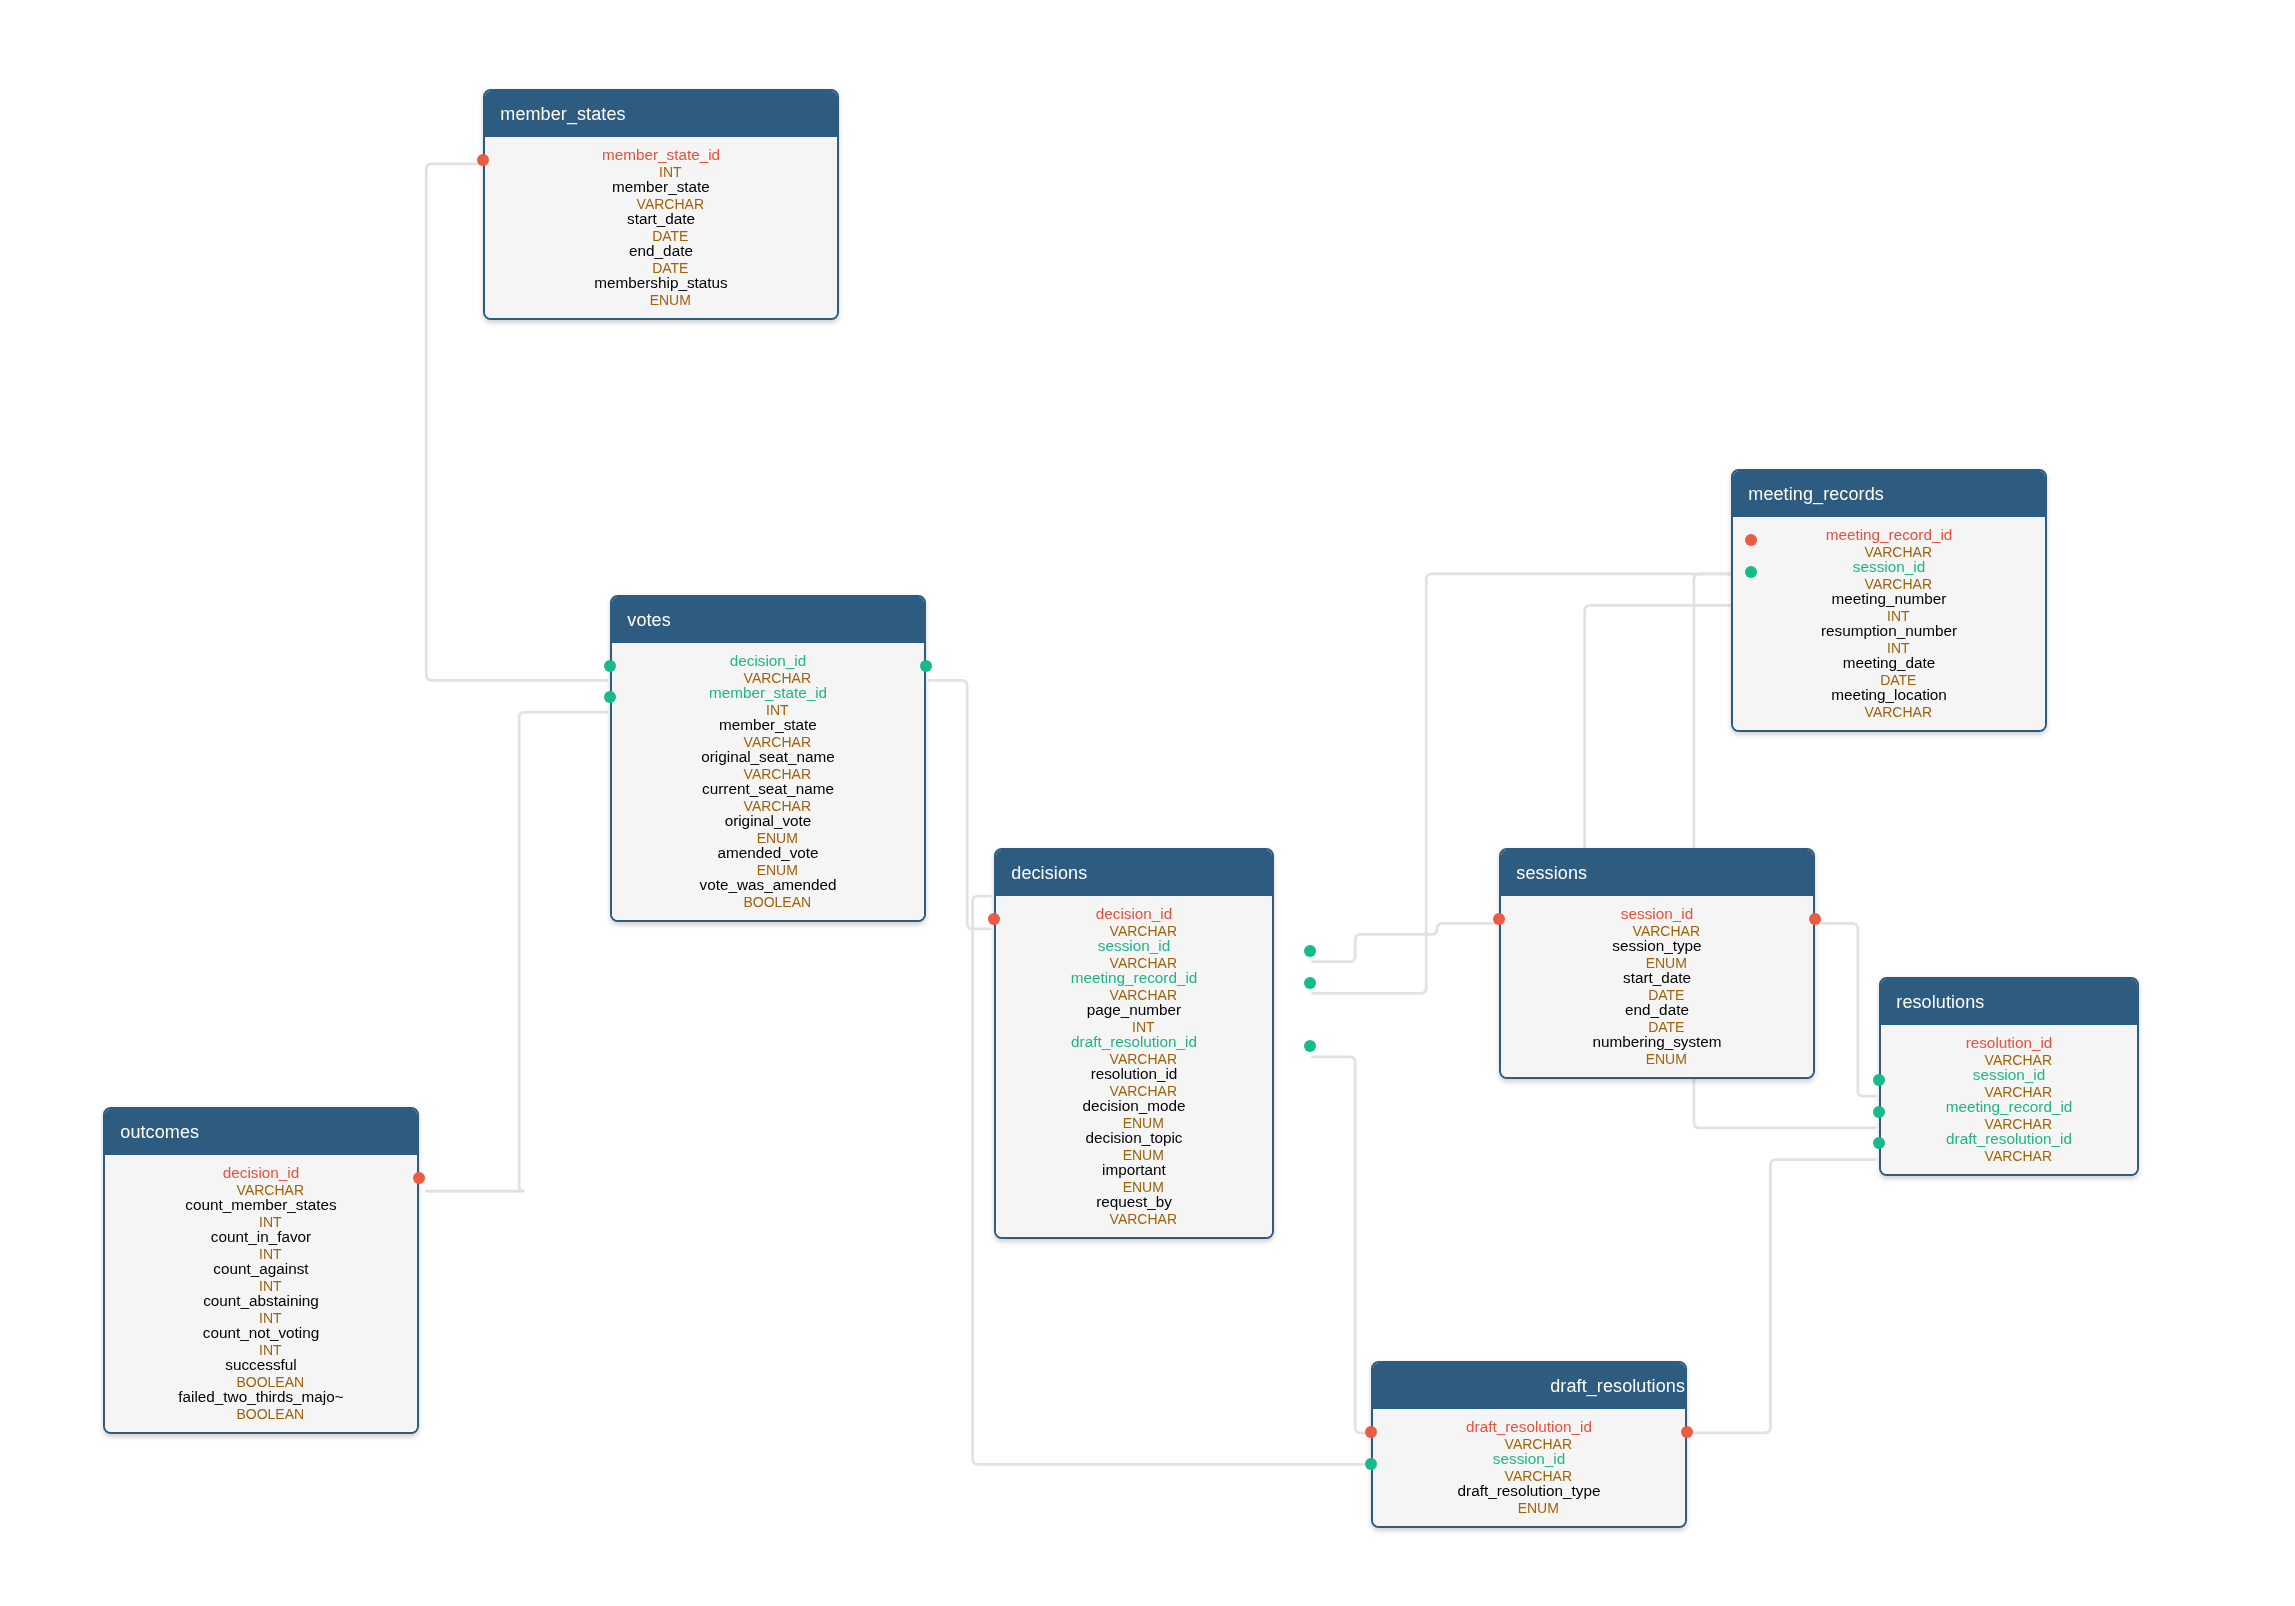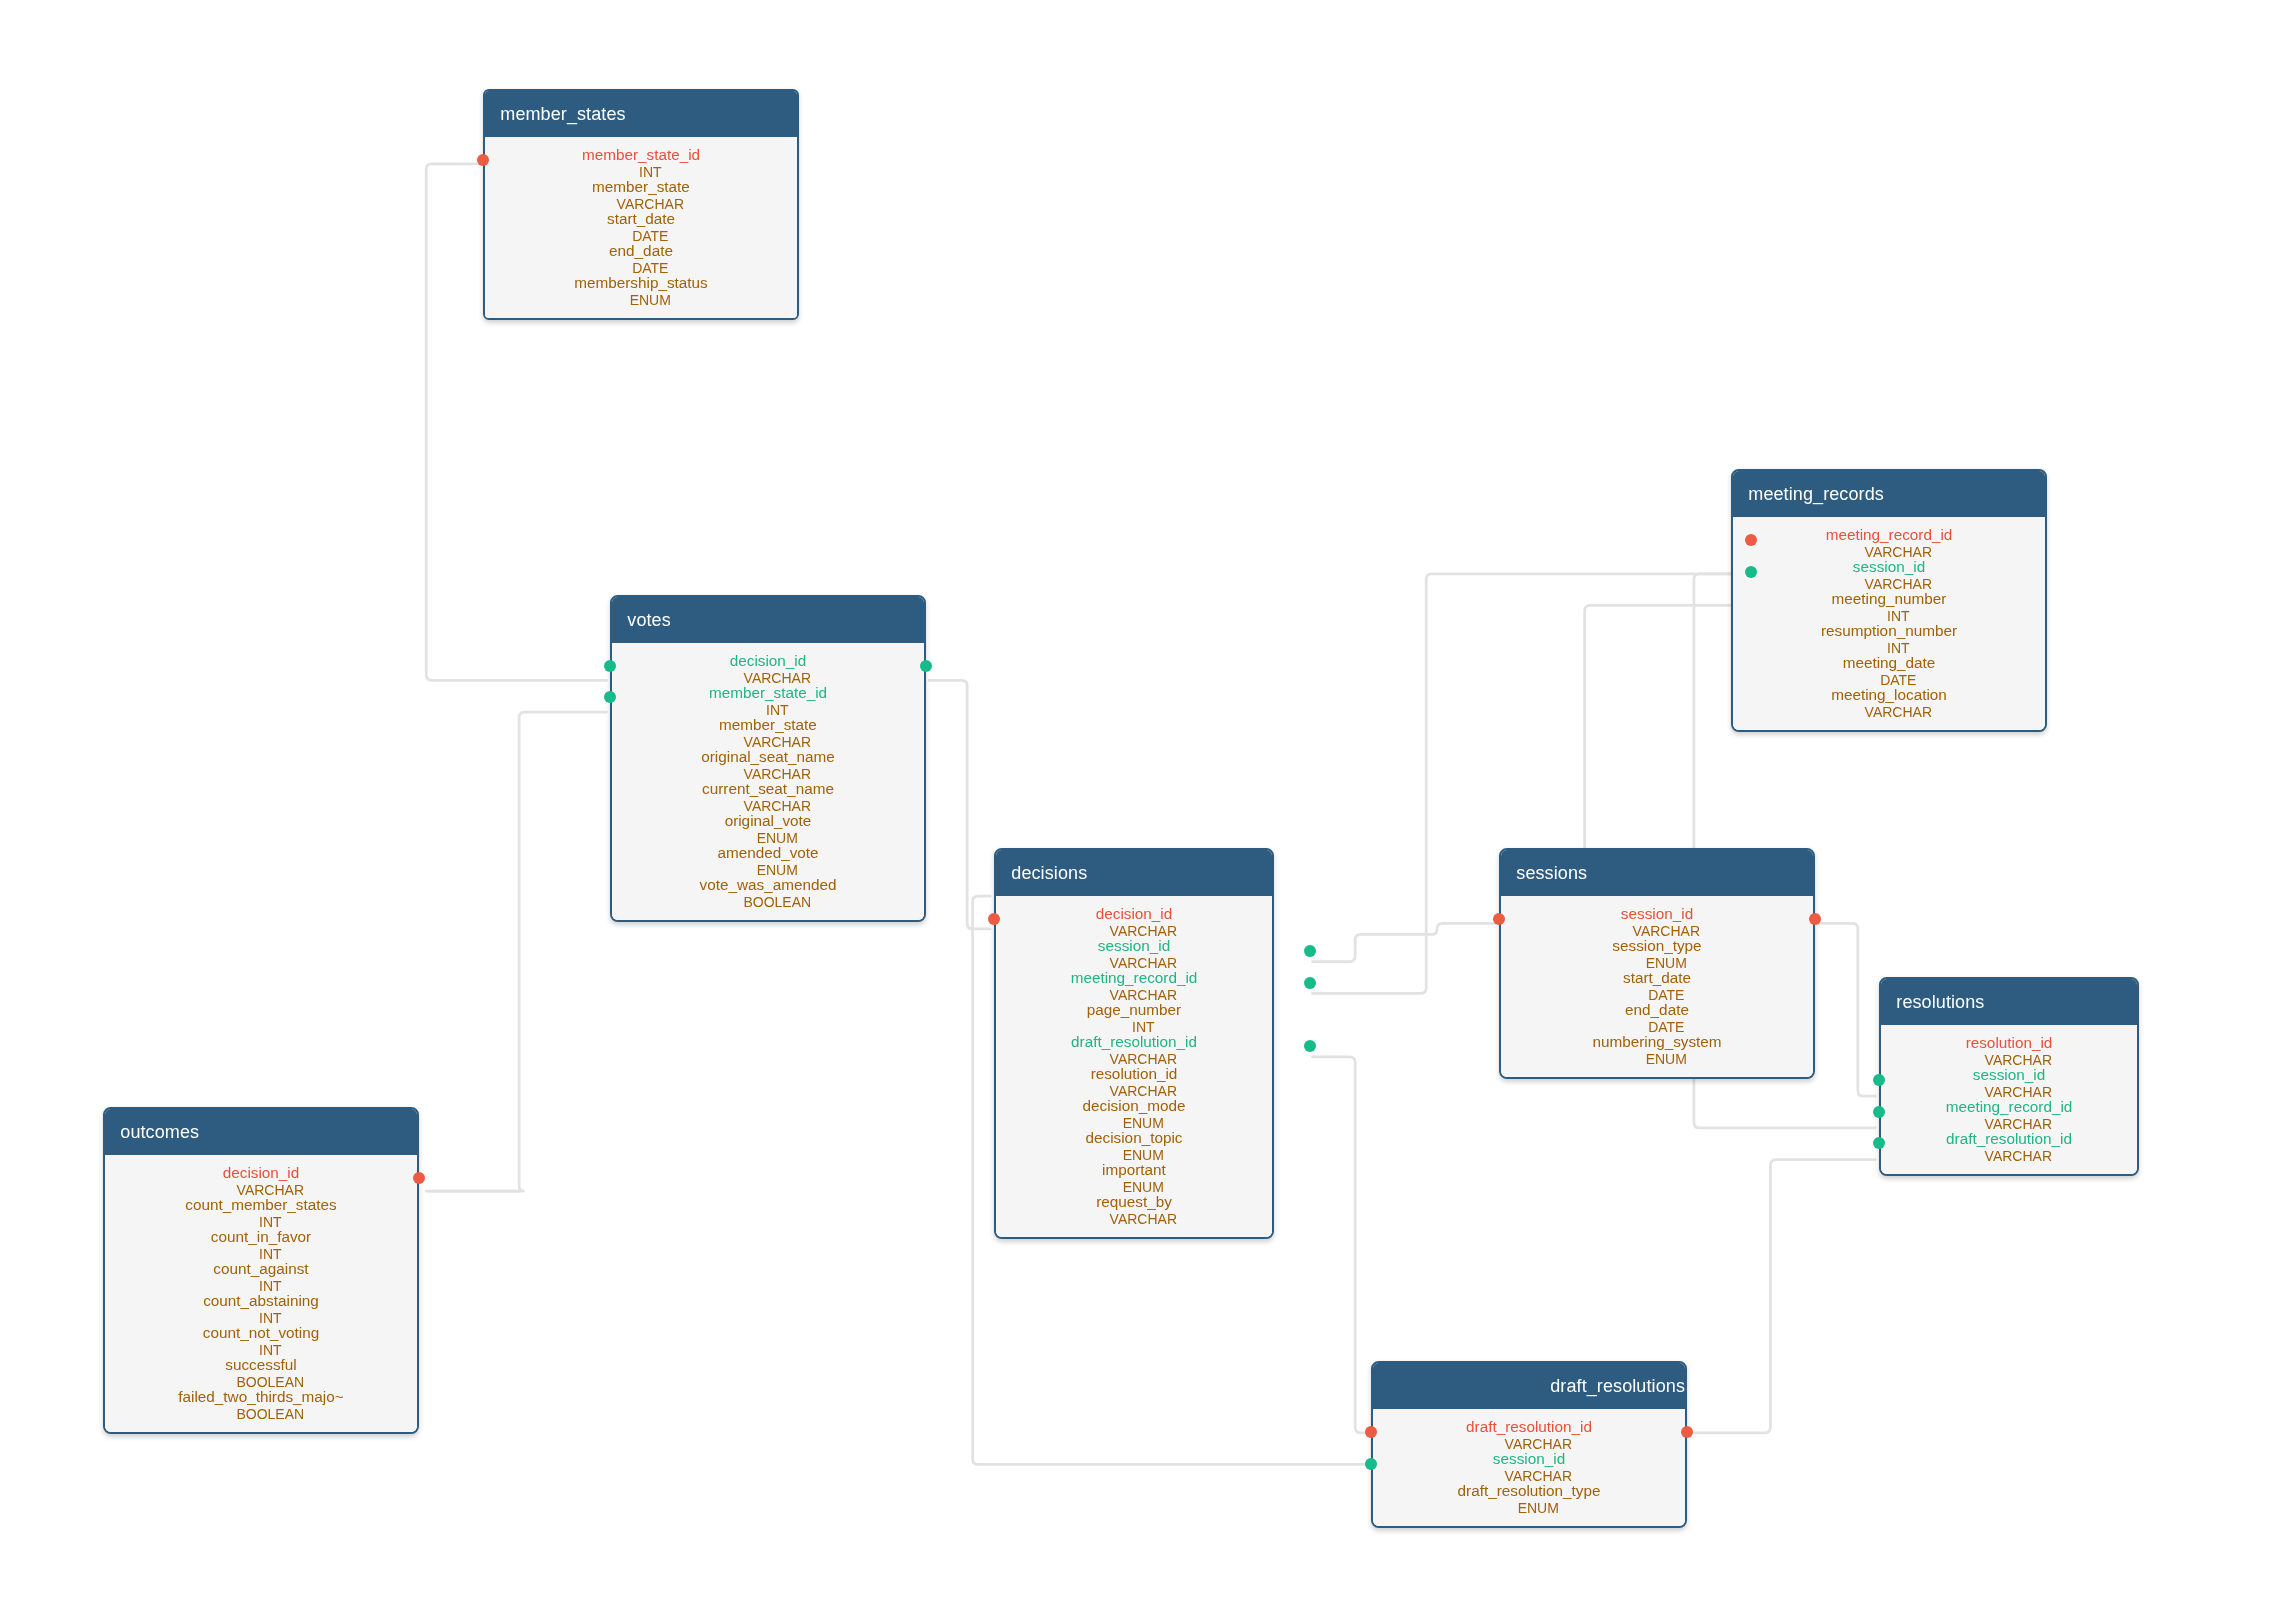--- a/index.html
+++ b/index.html
@@ -31,21 +31,21 @@
   .tbody{padding:8.7px 0 12px 0;background:#f5f5f5;}
   .row{
     display:flex;
     align-items:center;
     justify-content:space-between;
     height:32px;
     padding:0 15.3px;
     box-sizing:border-box;
     flex-direction:column;
   }
-  .fname{font-size:15.3px;color:#a16207;white-space:nowrap;}
+  .fname{font-size:15.3px;color:#000000;white-space:nowrap;}
   .fname.pk{color:#e8503a;}
   .fname.fk{color:#1fb584;}
   .ftype{font-size:14px;color:#a16207;white-space:nowrap;padding-left:18.6px;}
   .dot{
     position:absolute;
     width:12px;height:12px;
     border-radius:50%;
     transform:translate(-50%,-50%);
   }
   .dot.red{background:#ec5b42;}
@@ -62,21 +62,21 @@
       <path d="M 786 2180 L 950 2180" fill="none" stroke="#e2e2e2" stroke-width="5" stroke-linecap="round"></path>
       <path d="M 2402 1760 L 2470 1760 Q 2480 1760 2480 1750 L 2480 1720 Q 2480 1710 2490 1710 L 2620 1710 Q 2630 1710 2630 1700 L 2630 1700 Q 2630 1690 2640 1690 L 2736 1690" fill="none" stroke="#e2e2e2" stroke-width="5" stroke-linecap="round"></path>
       <path d="M 2402 1818 L 2600 1818 Q 2610 1818 2610 1808 L 2610 1060 Q 2610 1050 2620 1050 L 3198 1050" fill="none" stroke="#e2e2e2" stroke-width="5" stroke-linecap="round"></path>
       <path d="M 2402 1934 L 2470 1934 Q 2480 1934 2480 1944 L 2480 2612 Q 2480 2622 2490 2622 L 2502 2622" fill="none" stroke="#e2e2e2" stroke-width="5" stroke-linecap="round"></path>
       <path d="M 1812 1640 L 1790 1640 Q 1780 1640 1780 1650 L 1780 2670 Q 1780 2680 1790 2680 L 2502 2680" fill="none" stroke="#e2e2e2" stroke-width="5" stroke-linecap="round"></path>
       <path d="M 3198 1108 L 2910 1108 Q 2900 1108 2900 1118 L 2900 1542 L 2900 1560" fill="none" stroke="#e2e2e2" stroke-width="5" stroke-linecap="round"></path>
       <path d="M 3198 1050 L 3110 1050 Q 3100 1050 3100 1060 L 3100 2054 Q 3100 2064 3110 2064 L 3432 2064" fill="none" stroke="#e2e2e2" stroke-width="5" stroke-linecap="round"></path>
       <path d="M 3326 1690 L 3390 1690 Q 3400 1690 3400 1700 L 3400 1996 Q 3400 2006 3410 2006 L 3432 2006" fill="none" stroke="#e2e2e2" stroke-width="5" stroke-linecap="round"></path>
       <path d="M 3086 2622 L 3230 2622 Q 3240 2622 3240 2612 L 3240 2132 Q 3240 2122 3250 2122 L 3432 2122" fill="none" stroke="#e2e2e2" stroke-width="5" stroke-linecap="round"></path>
     </svg>
-<div class="table" style="left: 483px; top: 89px; width: 316px; border-radius: 6px;">
+<div class="table" style="left: 483px; top: 89px; width: 356px;">
       <div class="thead">member_states</div>
       <div class="tbody">
         <div class="row">
           <span class="fname pk">member_state_id</span>
           <span class="ftype">INT</span>
         </div>
         <div class="row">
           <span class="fname">member_state</span>
           <span class="ftype">VARCHAR</span>
         </div>

